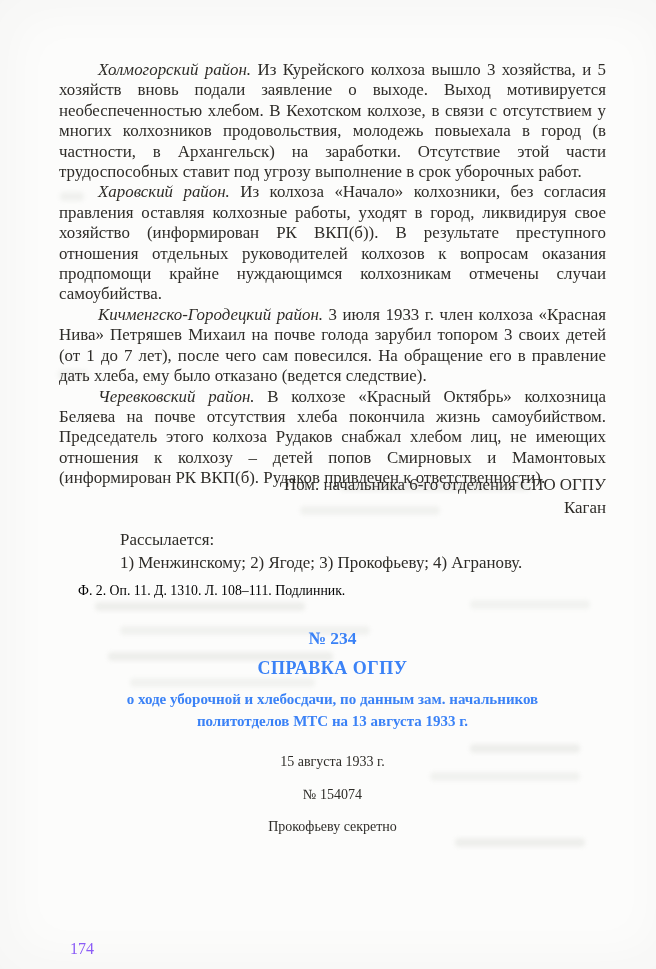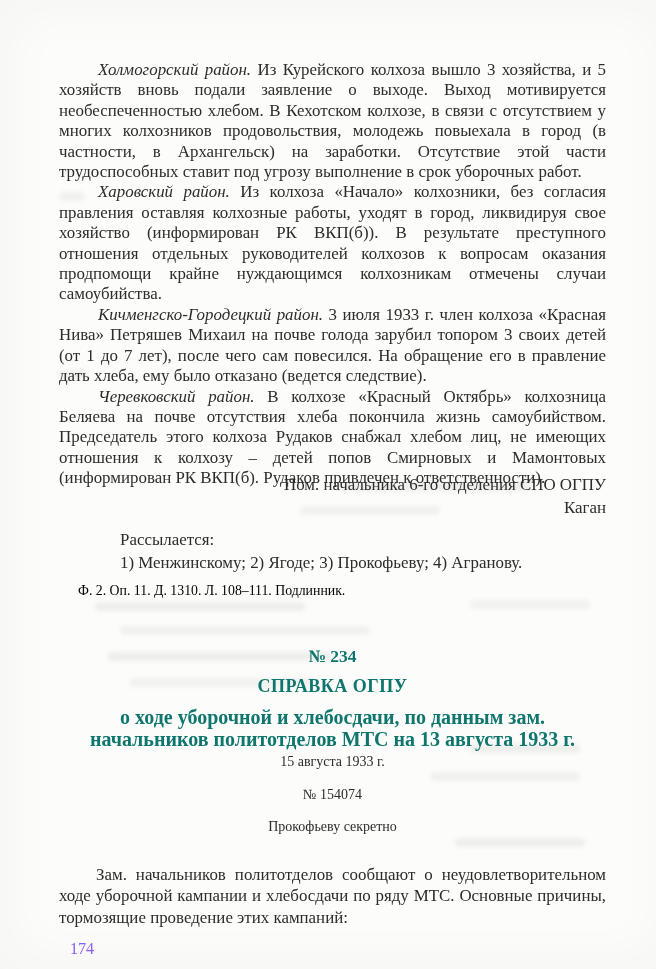--- a/index.html
+++ b/index.html
@@ -31,27 +31,27 @@
     position:absolute; left:120px; top:529px; width:486px;
     font-size:16.9px; line-height:22.5px;
   }
   .archive {
     position:absolute; left:78px; top:583px; width:520px;
     font-size:13.8px; color:#000000;
   }
 
   
   .doc-header {
-    position:absolute; left:59px; top:646px; width:547px;
-    text-align:center; color:#0f766e;
+    position:absolute; left:59px; top:628px; width:547px;
+    text-align:center; color:#3b82f6;
   }
   .doc-number { font-size:17.5px; font-weight:bold; margin:0; }
   .doc-title  { font-size:18px;  font-weight:bold; margin:9px 0 0 0; letter-spacing:0.5px; }
   .doc-subtitle {
-    font-size:20px; font-weight:bold; line-height:21.5px;
+    font-size:15px; font-weight:bold; line-height:21.5px;
     margin:10px auto 0 auto; max-width:505px;
   }
 
   .date-block {
     position:absolute; left:59px; top:751px; width:547px;
     text-align:center; font-size:14px;
   }
   .date-block div { margin:0 0 11.5px 0; line-height:21px; }
 
   .opening {
@@ -126,19 +126,16 @@
     <p class="doc-title">СПРАВКА ОГПУ</p>
     <p class="doc-subtitle">о ходе уборочной и хлебосдачи, по данным зам. начальников политотделов МТС на 13 августа 1933 г.</p>
   </div>
 
   <div class="date-block">
     <div>15 августа 1933 г.</div>
     <div>№ 154074</div>
     <div>Прокофьеву секретно</div>
   </div>
 
-  <div class="opening">
-    <p>Зам. начальников политотделов сообщают о неудовлетворительном ходе уборочной кампании и хлебосдачи по ряду МТС. Основные причины, тормозящие проведение этих кампаний:</p>
-  </div>
 
   <div class="page-number">174</div>
 
 </div>
 
 </body></html>

